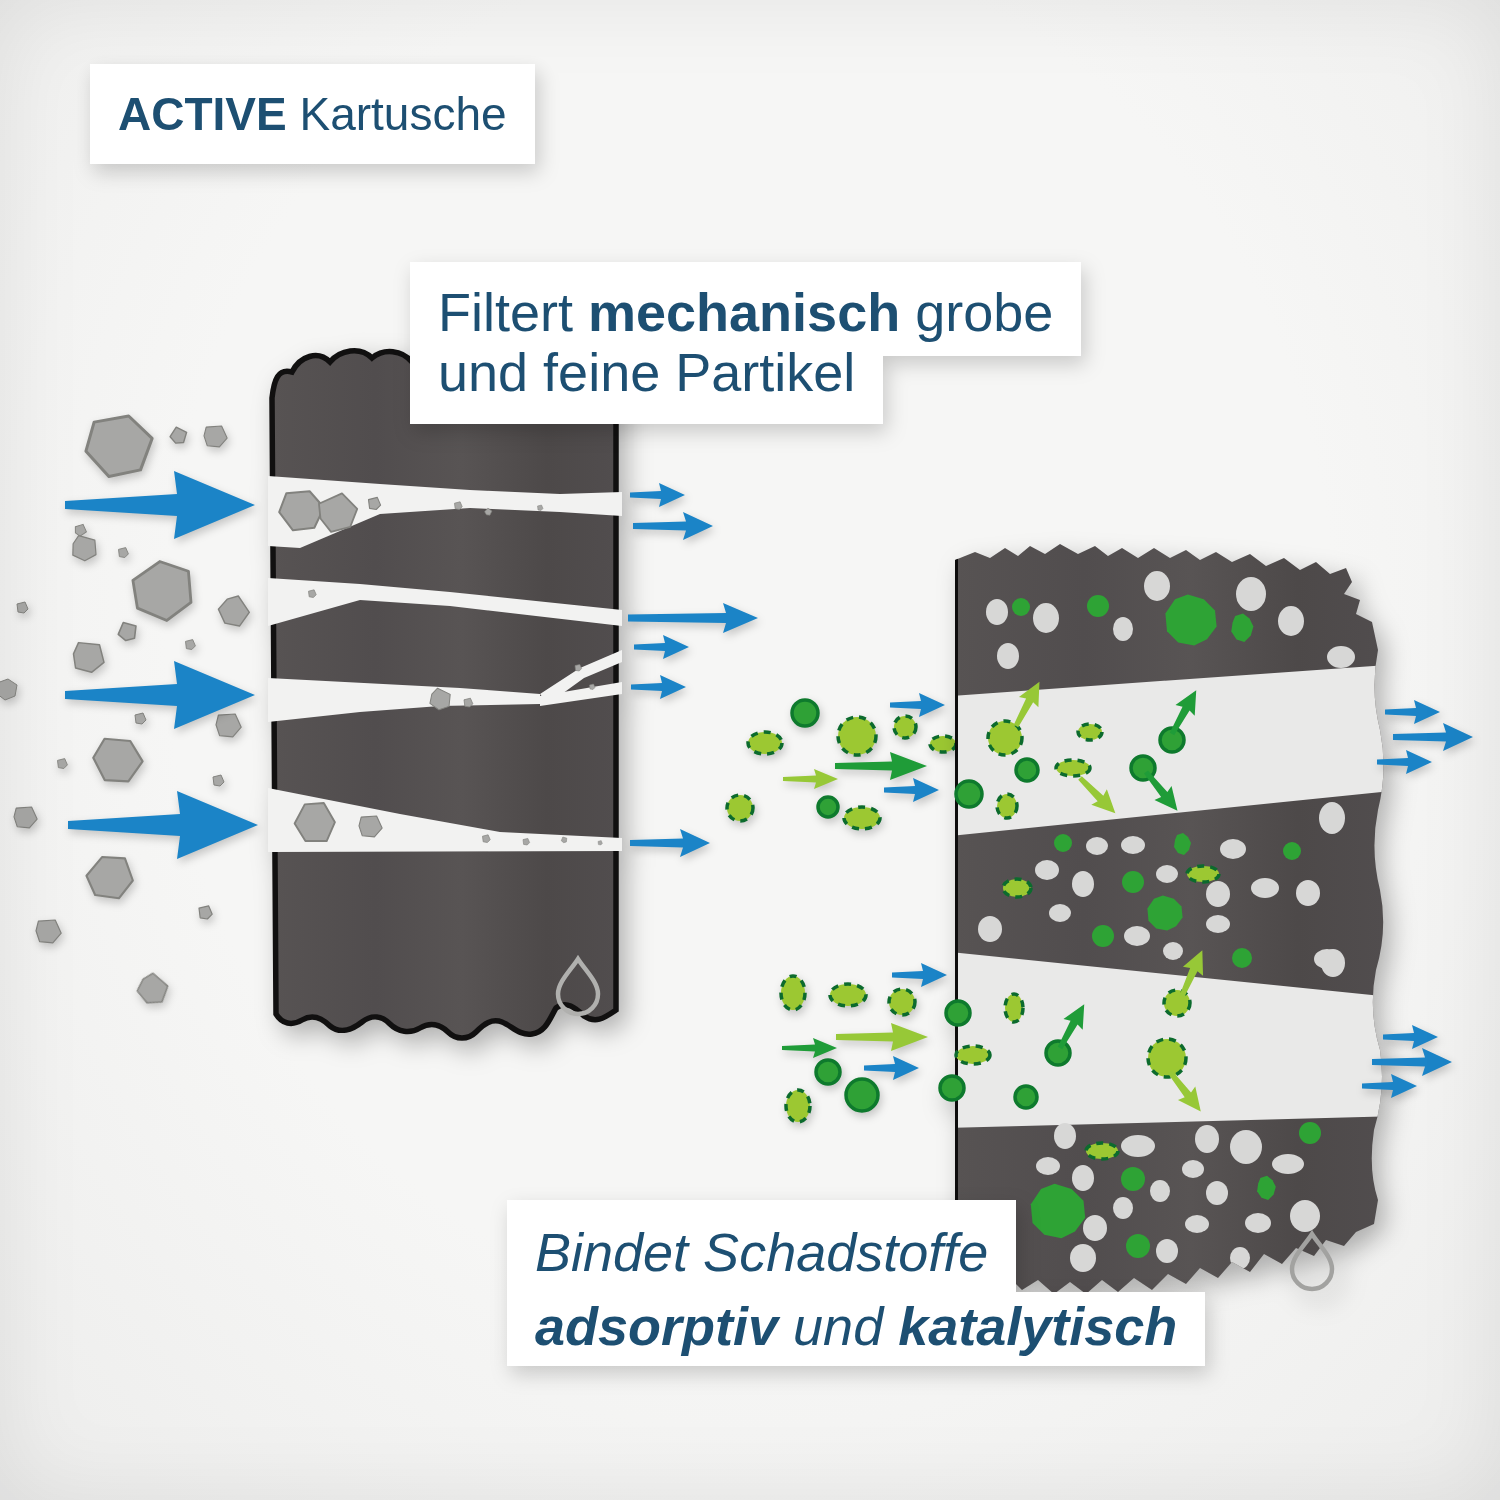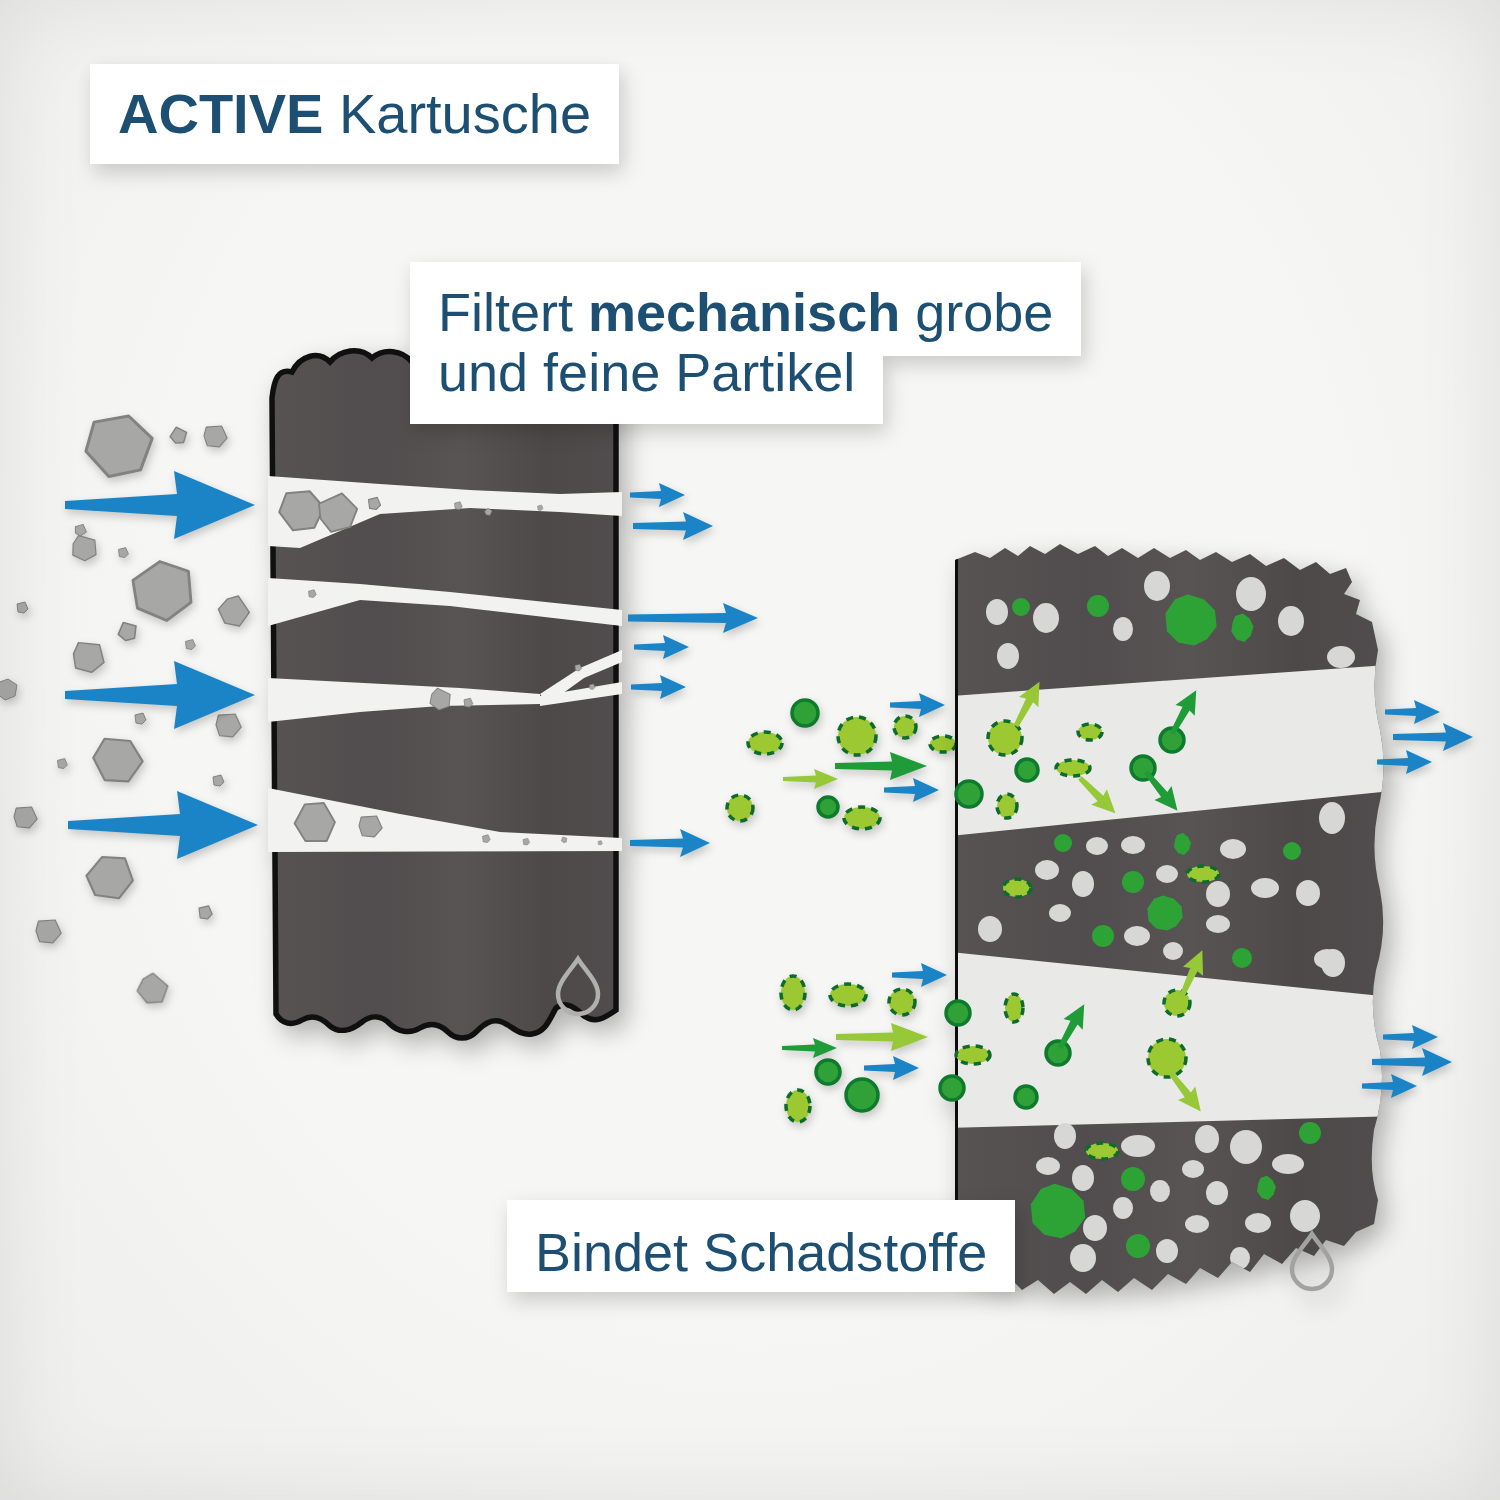--- a/index.html
+++ b/index.html
@@ -5,27 +5,27 @@
   html,body{margin:0;padding:0;}
   body{background:#e9e9e8;font-family:"Liberation Sans","DejaVu Sans",sans-serif;}
   .canvas{position:relative;width:1500px;height:1500px;overflow:hidden;
           background:radial-gradient(ellipse at 50% 42%, #f6f6f5 55%, #ededec 100%);}
   .canvas::after{content:"";position:absolute;inset:0;pointer-events:none;
           box-shadow:inset 0 0 90px rgba(0,0,0,.08);}
   svg.scene{position:absolute;left:0;top:0;}
   .card{position:absolute;color:#1d4f72;z-index:5;filter:drop-shadow(4px 8px 10px rgba(0,0,0,.18));}
   .cardline{background:#ffffff;display:inline-block;white-space:nowrap;padding:0 28px;}
   .b{font-weight:700;}
-  #title-card{left:90px;top:64px;font-size:56px;}
+  #title-card{left:90px;top:64px;font-size:46px;}
   #title-card .cardline{height:100px;line-height:100px;}
   #label-mech{left:410px;top:262px;font-size:54px;}
   #label-mech .l1{height:79px;line-height:100px;display:block;}
   #label-mech .l1 .cardline{height:94px;line-height:100px;}
   #label-mech .l2 .cardline{height:81px;line-height:58px;}
-  #label-bind{left:507px;top:1200px;font-size:54px;}
+  #label-bind{left:507px;top:1200px;font-size:54px;font-style:italic;}
   #label-bind .l1 .cardline{height:92px;line-height:104px;}
   #label-bind .l2 .cardline{height:74px;line-height:68px;}
   #label-bind .l1{display:block;}
   
   .stone{fill:#a7a7a5;stroke:#82827e;stroke-width:2;stroke-linejoin:round;}
   .dashp{fill:#9cc832;stroke:#0c6b2d;stroke-width:3.5;stroke-dasharray:7 6;}
   .solidp{fill:#2fa136;stroke:#0e7a2d;stroke-width:3.5;}
   .dotg{fill:#d7d7d6;}
   .dotgreen{fill:#2ea335;}
   .blue{fill:#1b84c7;}
@@ -304,15 +304,16 @@
   <span class="cardline"><span class="b">ACTIVE</span><span> Kartusche</span></span>
 </div>
 
 <div class="card" id="label-mech">
   <span class="l1"><span class="cardline"><span>Filtert </span><span class="b">mechanisch</span><span> grobe</span></span></span>
   <span class="l2"><span class="cardline">und feine Partikel</span></span>
 </div>
 
 <div class="card" id="label-bind">
   <span class="l1"><span class="cardline">Bindet Schadstoffe</span></span>
+  <span class="l2"><span class="cardline"><span class="b">adsorptiv</span><span> und </span><span class="b">katalytisch</span></span></span>
 </div>
 
 </div>
 
 </body></html>

